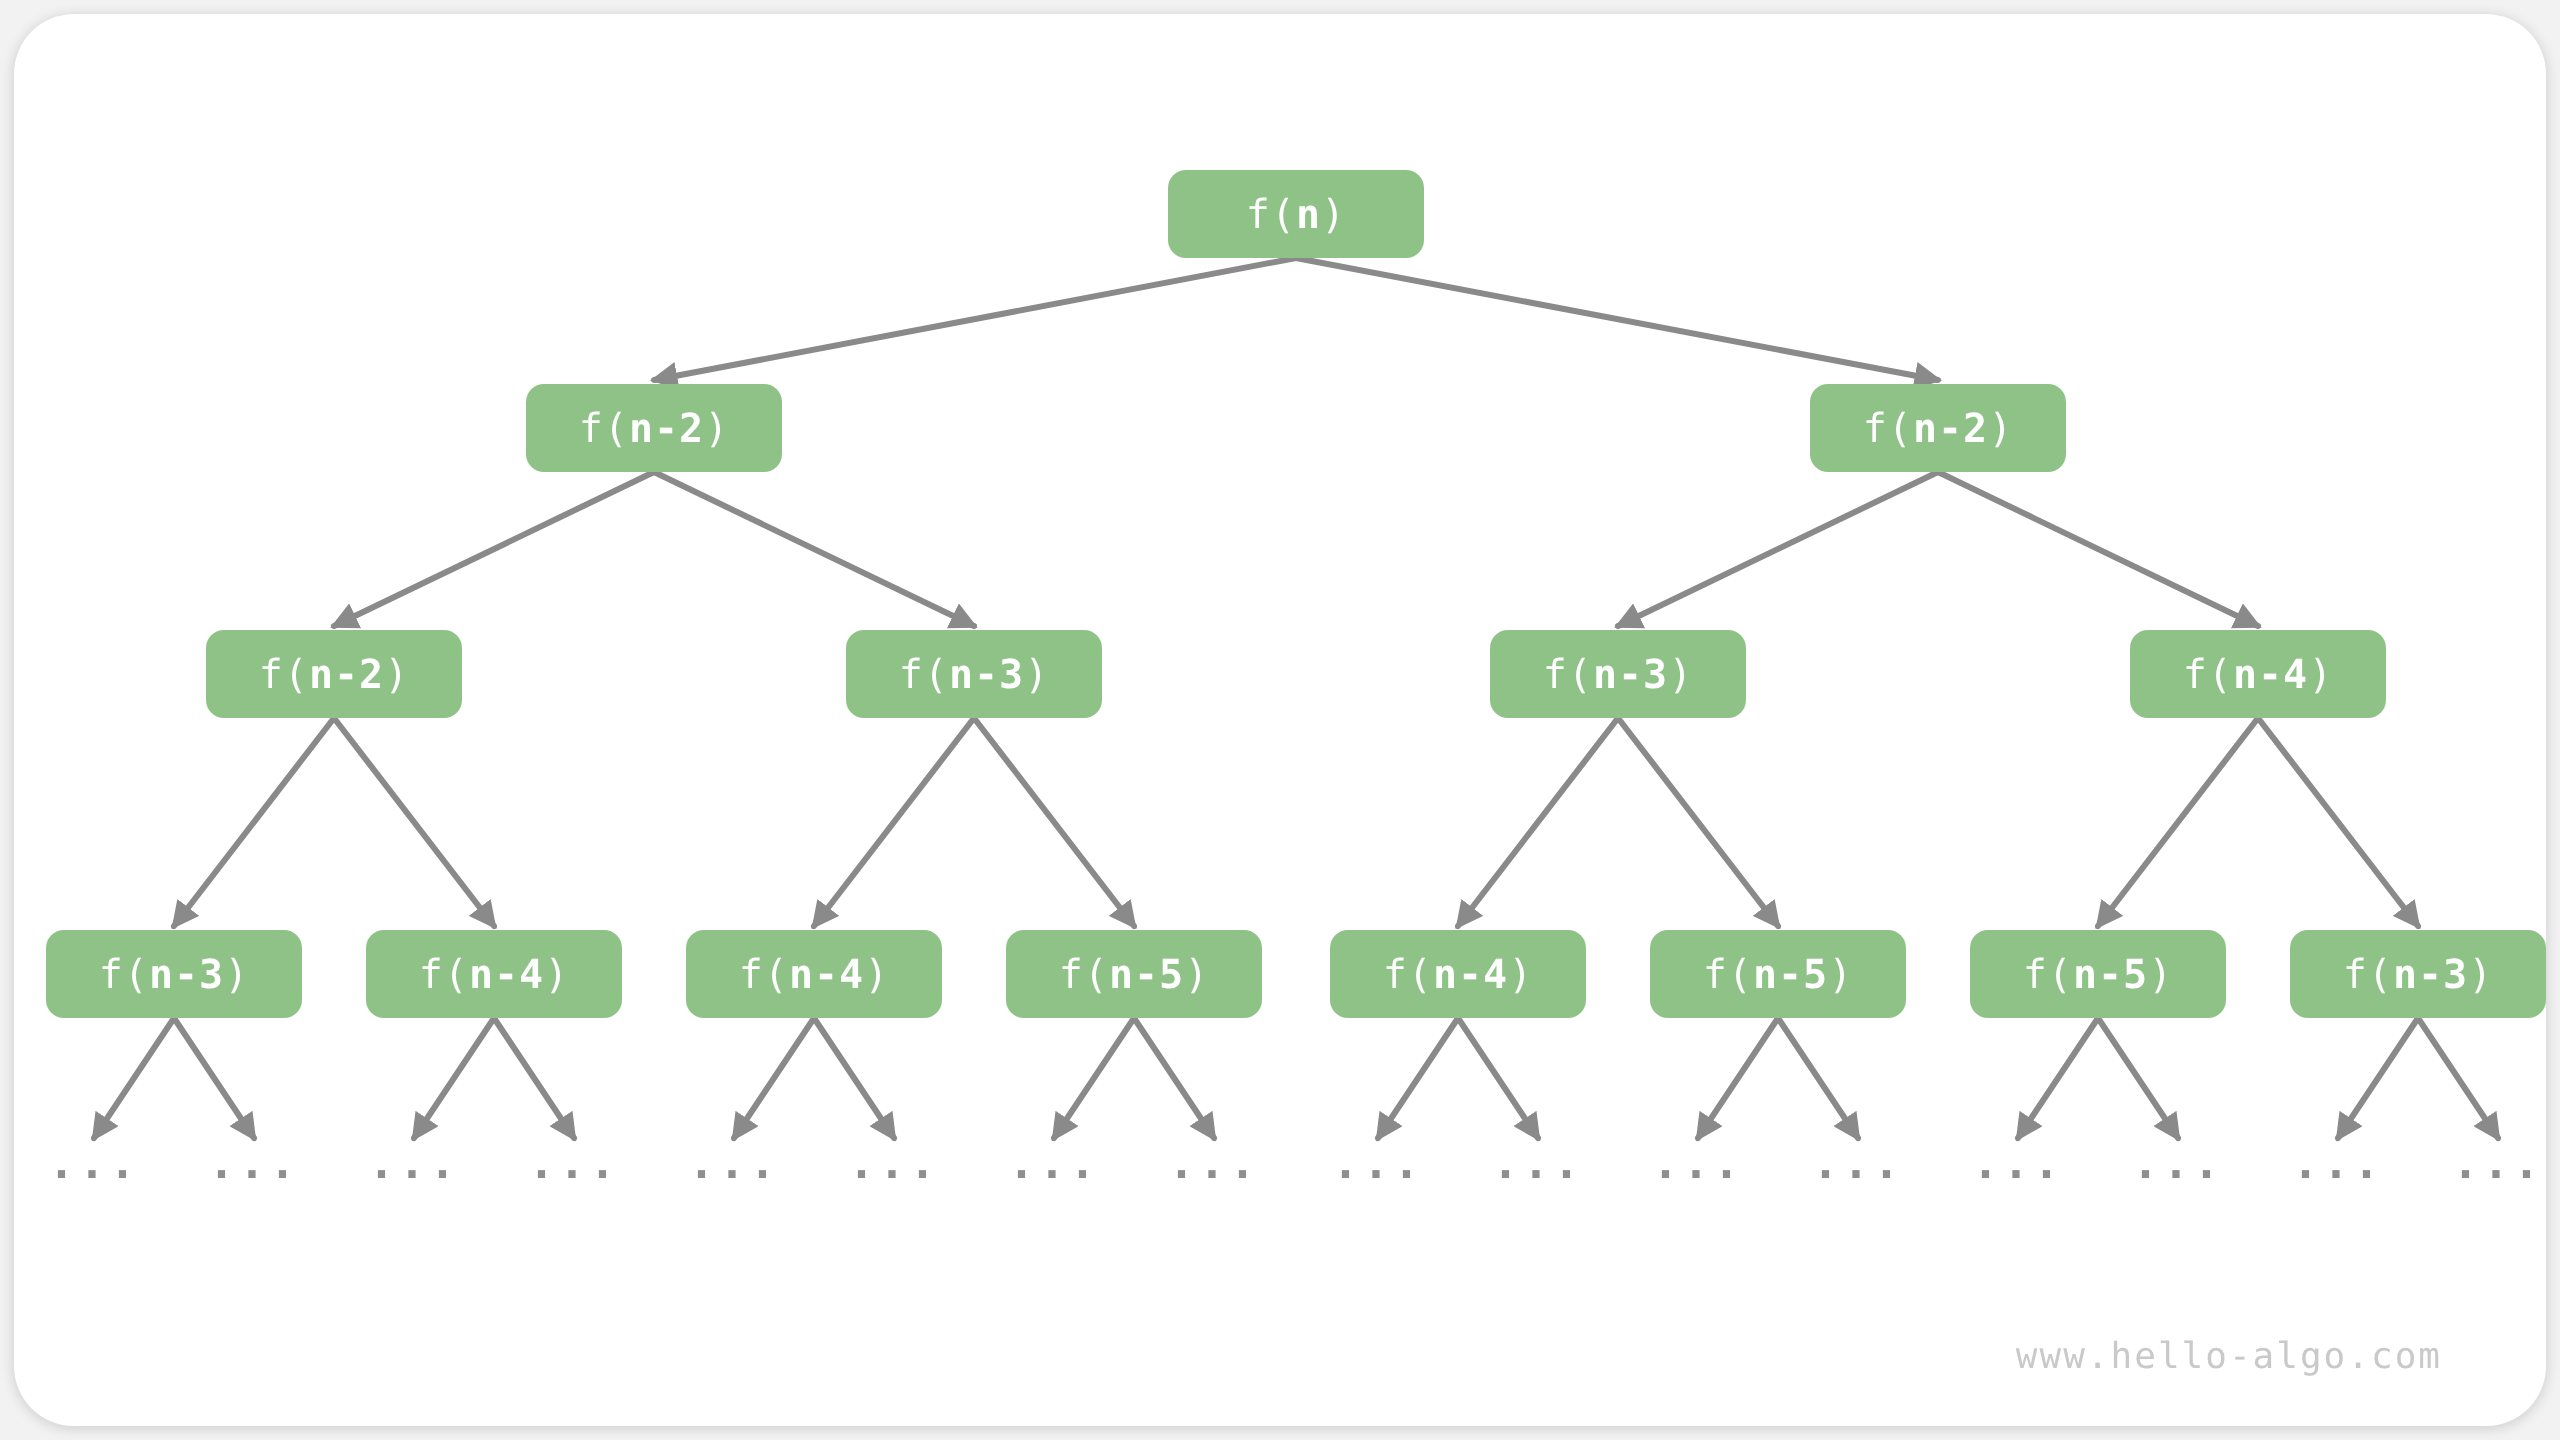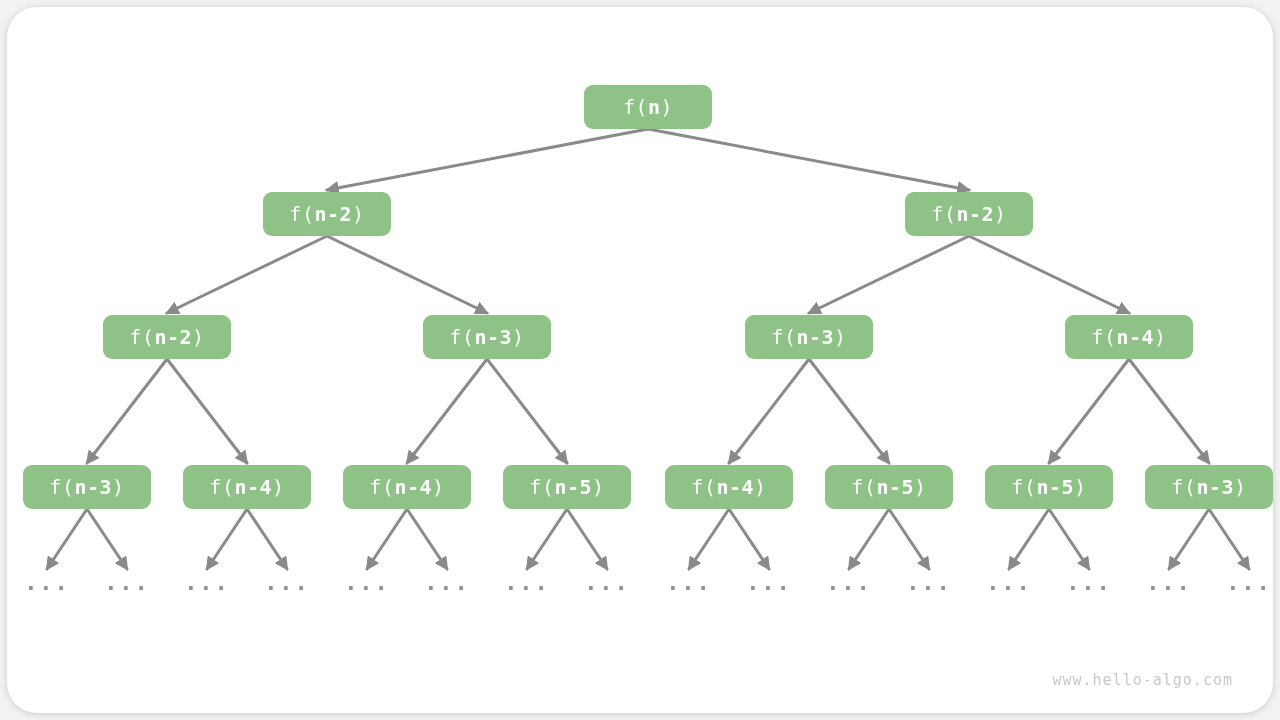--- a/index.html
+++ b/index.html
@@ -51,24 +51,24 @@
     position: absolute;
     transform: translateX(-50%);
     color: var(--ellipsis-color, #8f8f8f);
     font-size: 22px;
     font-weight: 700;
     letter-spacing: 2px;
     line-height: 24px;
   }
   .watermark {
     position: absolute;
-    right: 40px;
+    right: 52px;
     bottom: 24px;
     color: var(--watermark-color, #c9c9c9);
-    font-size: 15px;
+    font-size: 18px;
     letter-spacing: 1px;
   }
 </style>
 </head>
 <body>
 
 <div class="canvas">
   <div class="card">
     <svg class="edges" width="1280" height="720" viewBox="0 0 1280 720">
       <defs>

